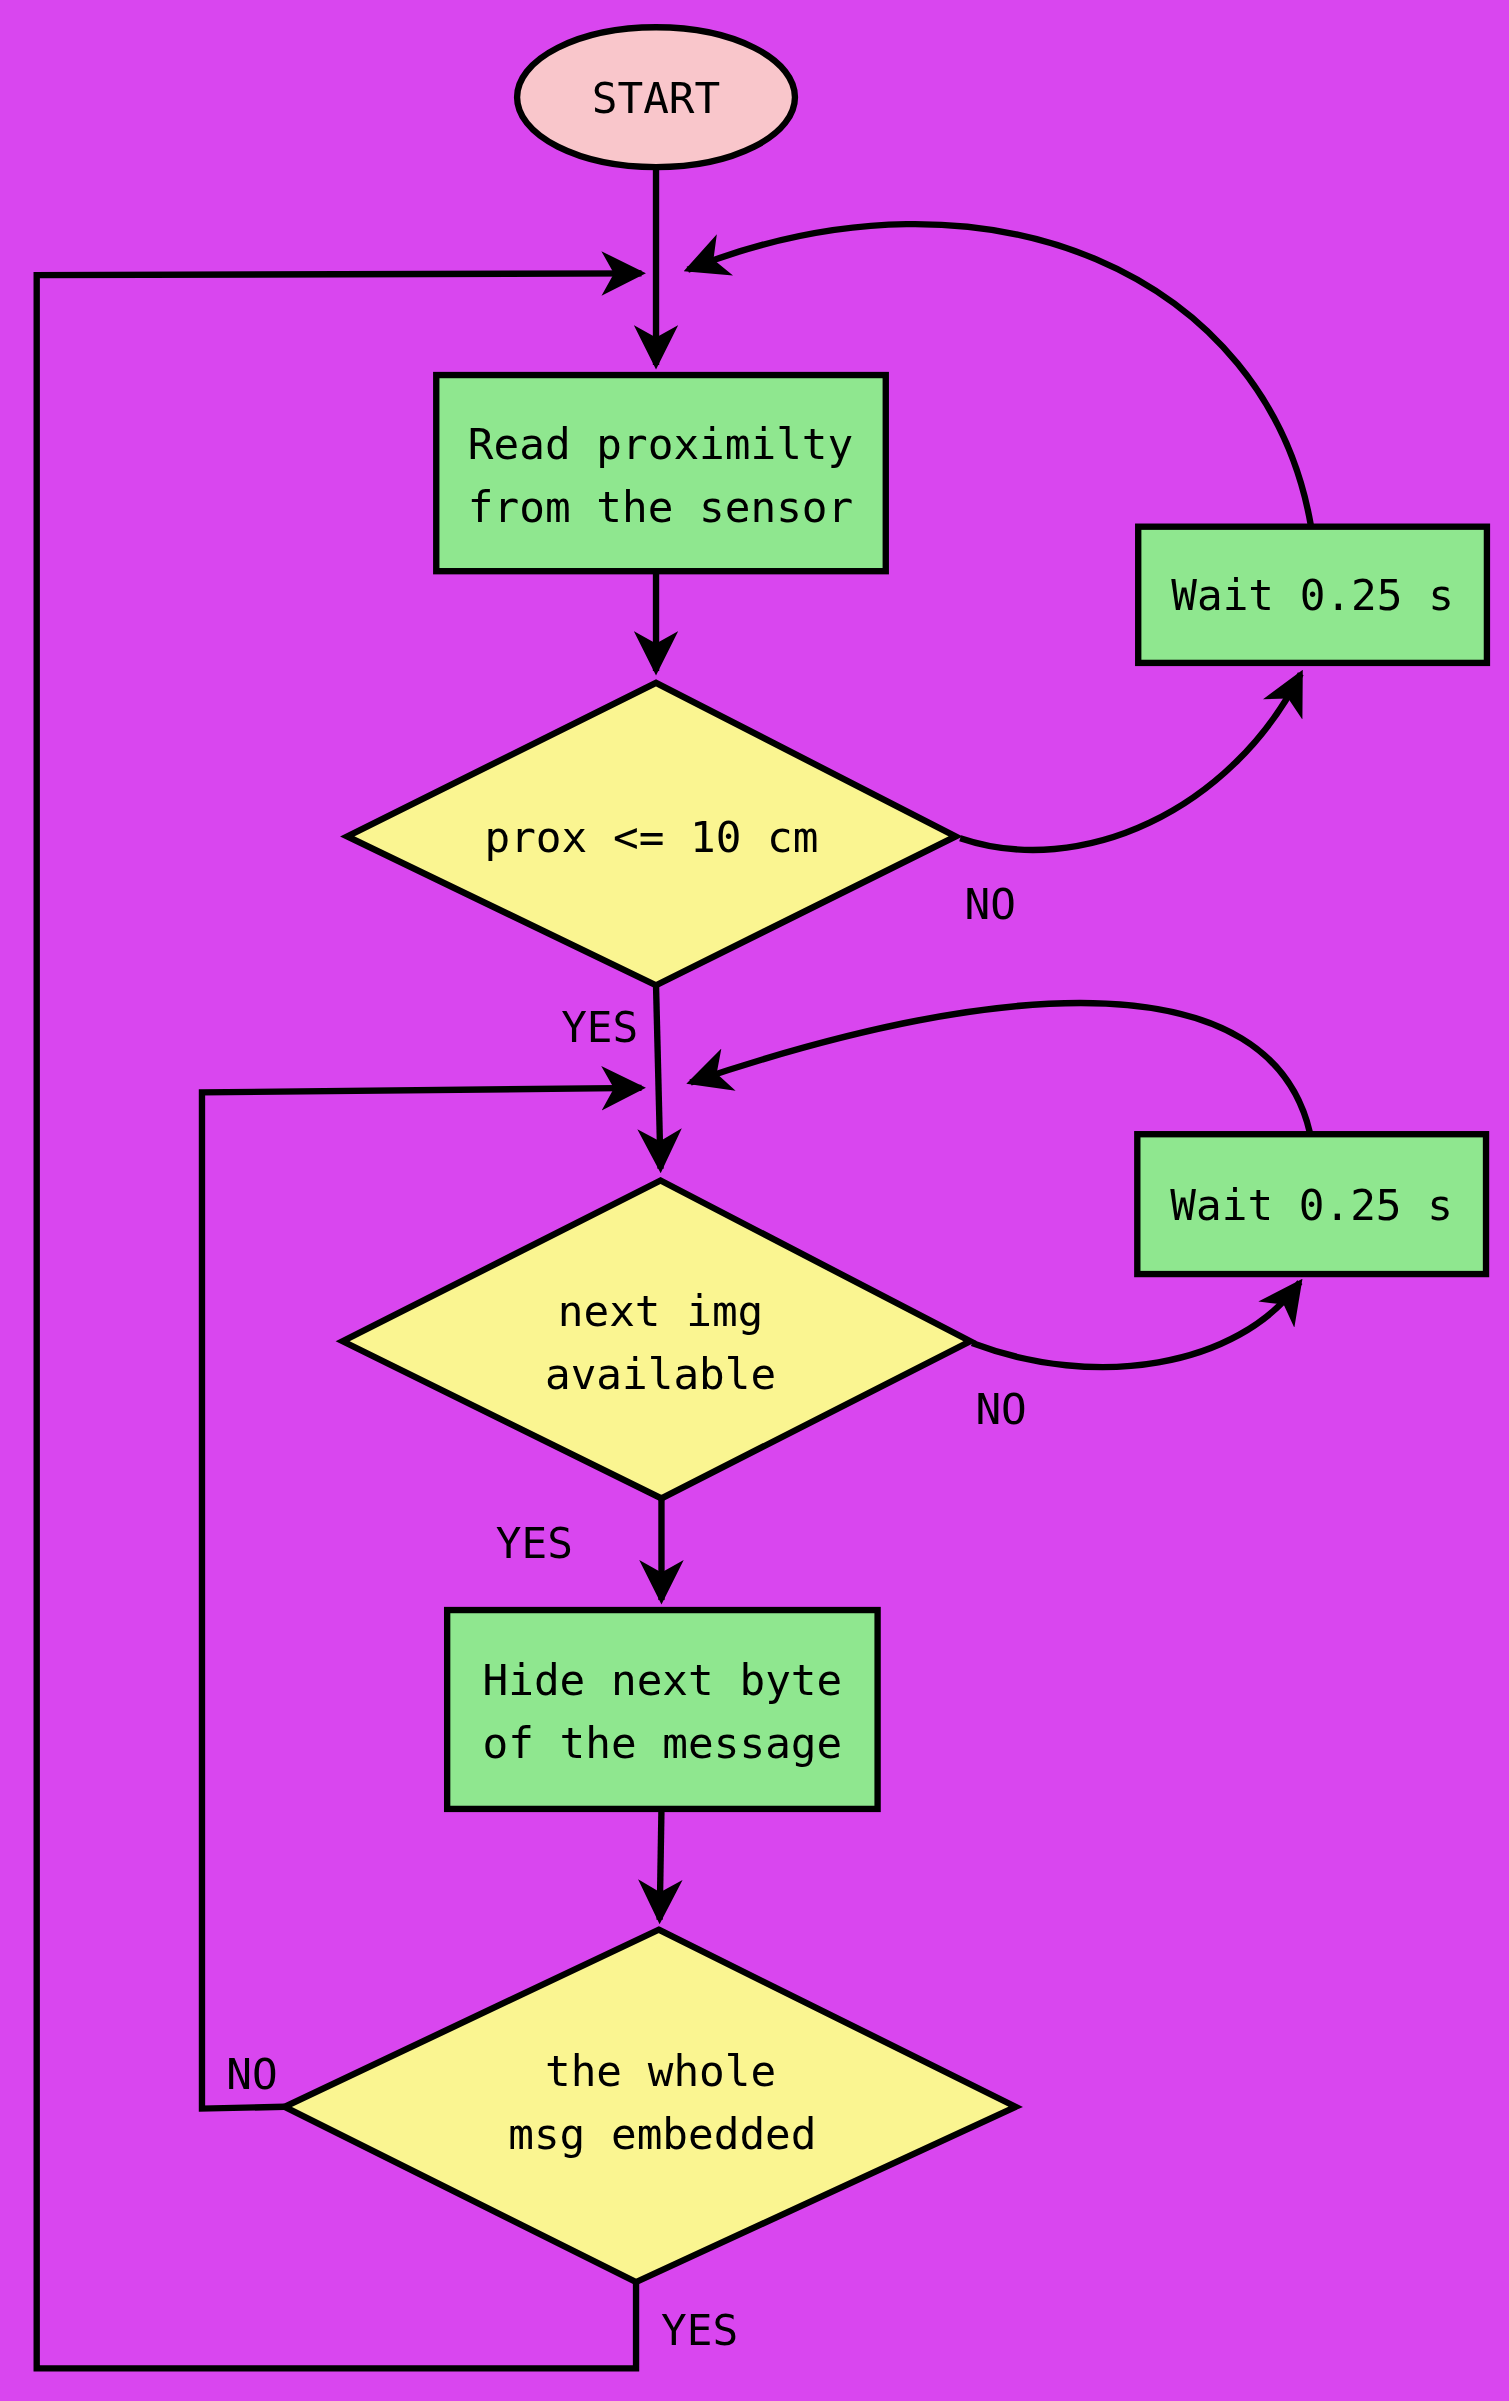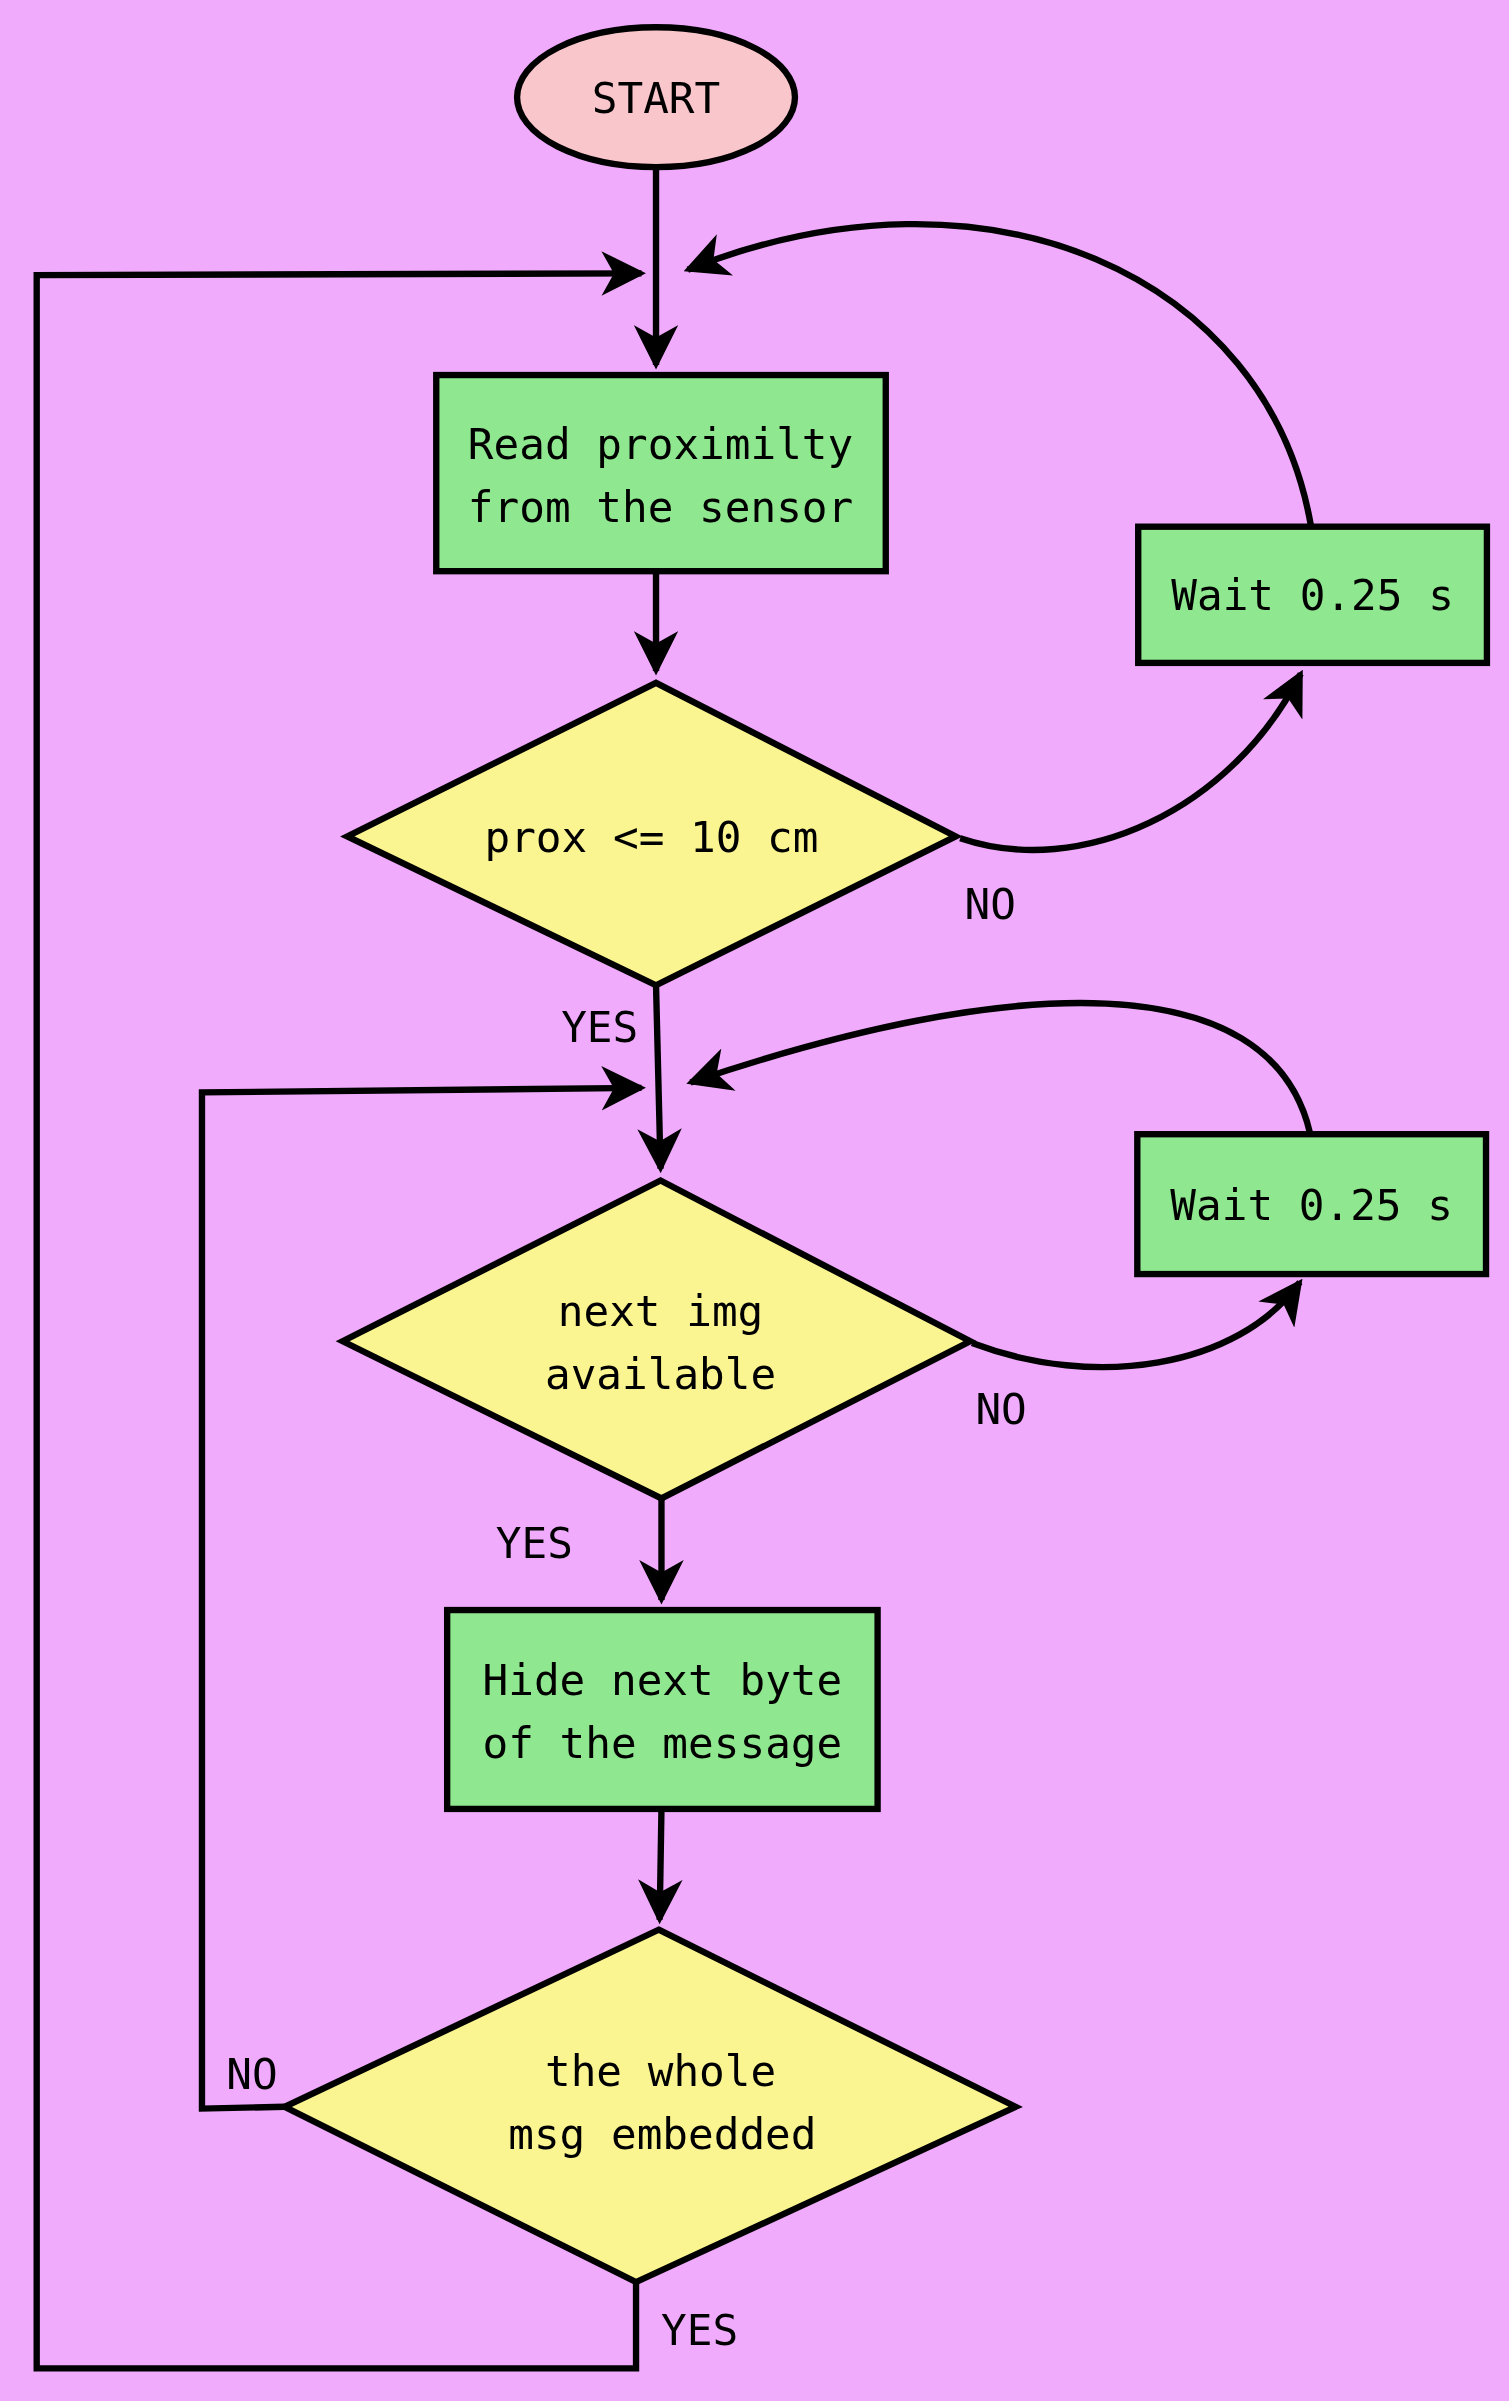--- a/index.html
+++ b/index.html
@@ -1,20 +1,20 @@
 <!DOCTYPE html>
 <html style="font-size:14.5px"><head>
 <meta charset="utf-8">
 <style>
   html, body { margin: 0; padding: 0; background: #ffffff; }
   .canvas {
     position: relative;
     width: 1510px;
     height: 2401px;
-    background: #f0abfc;
+    background: #d946ef;
     overflow: hidden;
   }
   svg { display: block; width: 1510px; height: 2401px; }
   .node-text {
     font-family: "DejaVu Sans Mono", "Liberation Mono", monospace;
     font-size: 47px;
     fill: #000000;
     text-anchor: middle;
   }
   .edge-label {

